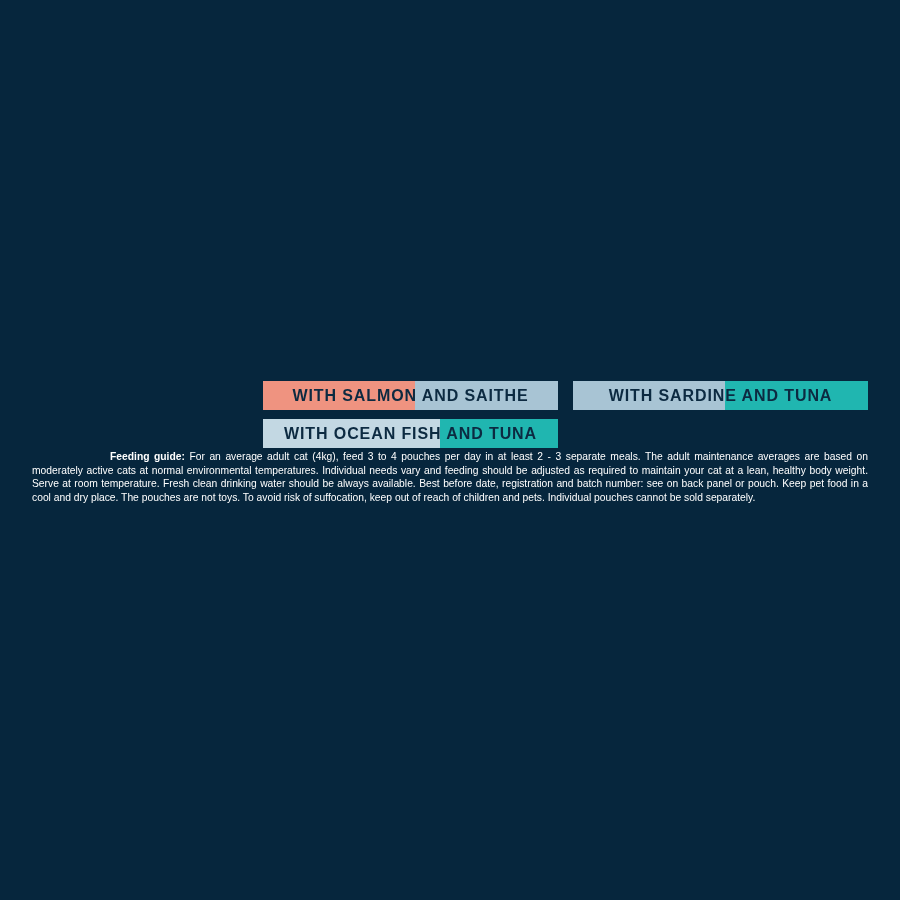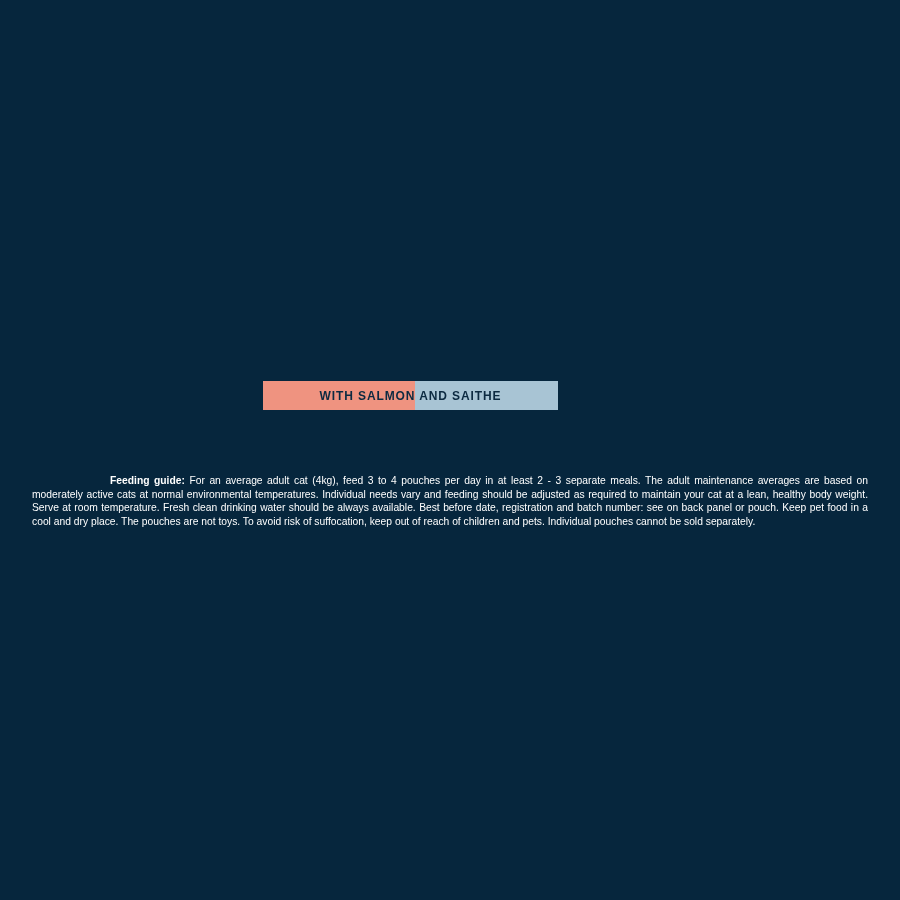--- a/index.html
+++ b/index.html
@@ -43,33 +43,33 @@
   .variant .seg {
     height: 100%;
   }
 
   .variant .label {
     position: absolute;
     inset: 0;
     display: flex;
     align-items: center;
     justify-content: center;
-    font-size: 12px;
+    font-size: 16px;
     letter-spacing: 0.9px;
     font-weight: 600;
     color: #0c2a41;
     white-space: nowrap;
     text-transform: uppercase;
   }
 
   
   .feeding {
     position: absolute;
     left: 32px;
-    top: 464px;
+    top: 440px;
     width: 836px;
     color: #ffffff;
     font-size: 10.3px;
     line-height: 13.6px;
     text-align: justify;
     text-justify: inter-word;
   }
   .feeding .lead {
     font-weight: bold;
     padding-left: 78px;
@@ -82,19 +82,29 @@
 
   <div class="variants">
 
     <div class="variant">
       <div class="seg" style="width:152px;background:#ef9380;"></div>
       <div class="seg" style="width:143px;background:#a8c4d4;"></div>
       <div class="label">WITH SALMON AND SAITHE</div>
     </div>
 
 
+    <div class="variant">
+      <div class="seg" style="width:152px;background:#a8c4d4;"></div>
+      <div class="seg" style="width:143px;background:#20b6b0;"></div>
+      <div class="label">WITH SARDINE AND TUNA</div>
+    </div>
 
+    <div class="variant">
+      <div class="seg" style="width:177px;background:#c3d8e3;"></div>
+      <div class="seg" style="width:118px;background:#20b6b0;"></div>
+      <div class="label">WITH OCEAN FISH AND TUNA</div>
+    </div>
 
   </div>
 
   <p class="feeding"><span class="lead">Feeding guide:</span><span> For an average adult cat (4kg), feed 3 to 4 pouches per day in at least 2 - 3 separate meals. The adult maintenance averages are based on moderately active cats at normal environmental temperatures. Individual needs vary and feeding should be adjusted as required to maintain your cat at a lean, healthy body weight. Serve at room temperature. Fresh clean drinking water should be always available. Best before date, registration and batch number: see on back panel or pouch. Keep pet food in a cool and dry place. The pouches are not toys. To avoid risk of suffocation, keep out of reach of children and pets. Individual pouches cannot be sold separately.</span></p>
 
 </div>
 
 </body></html>

